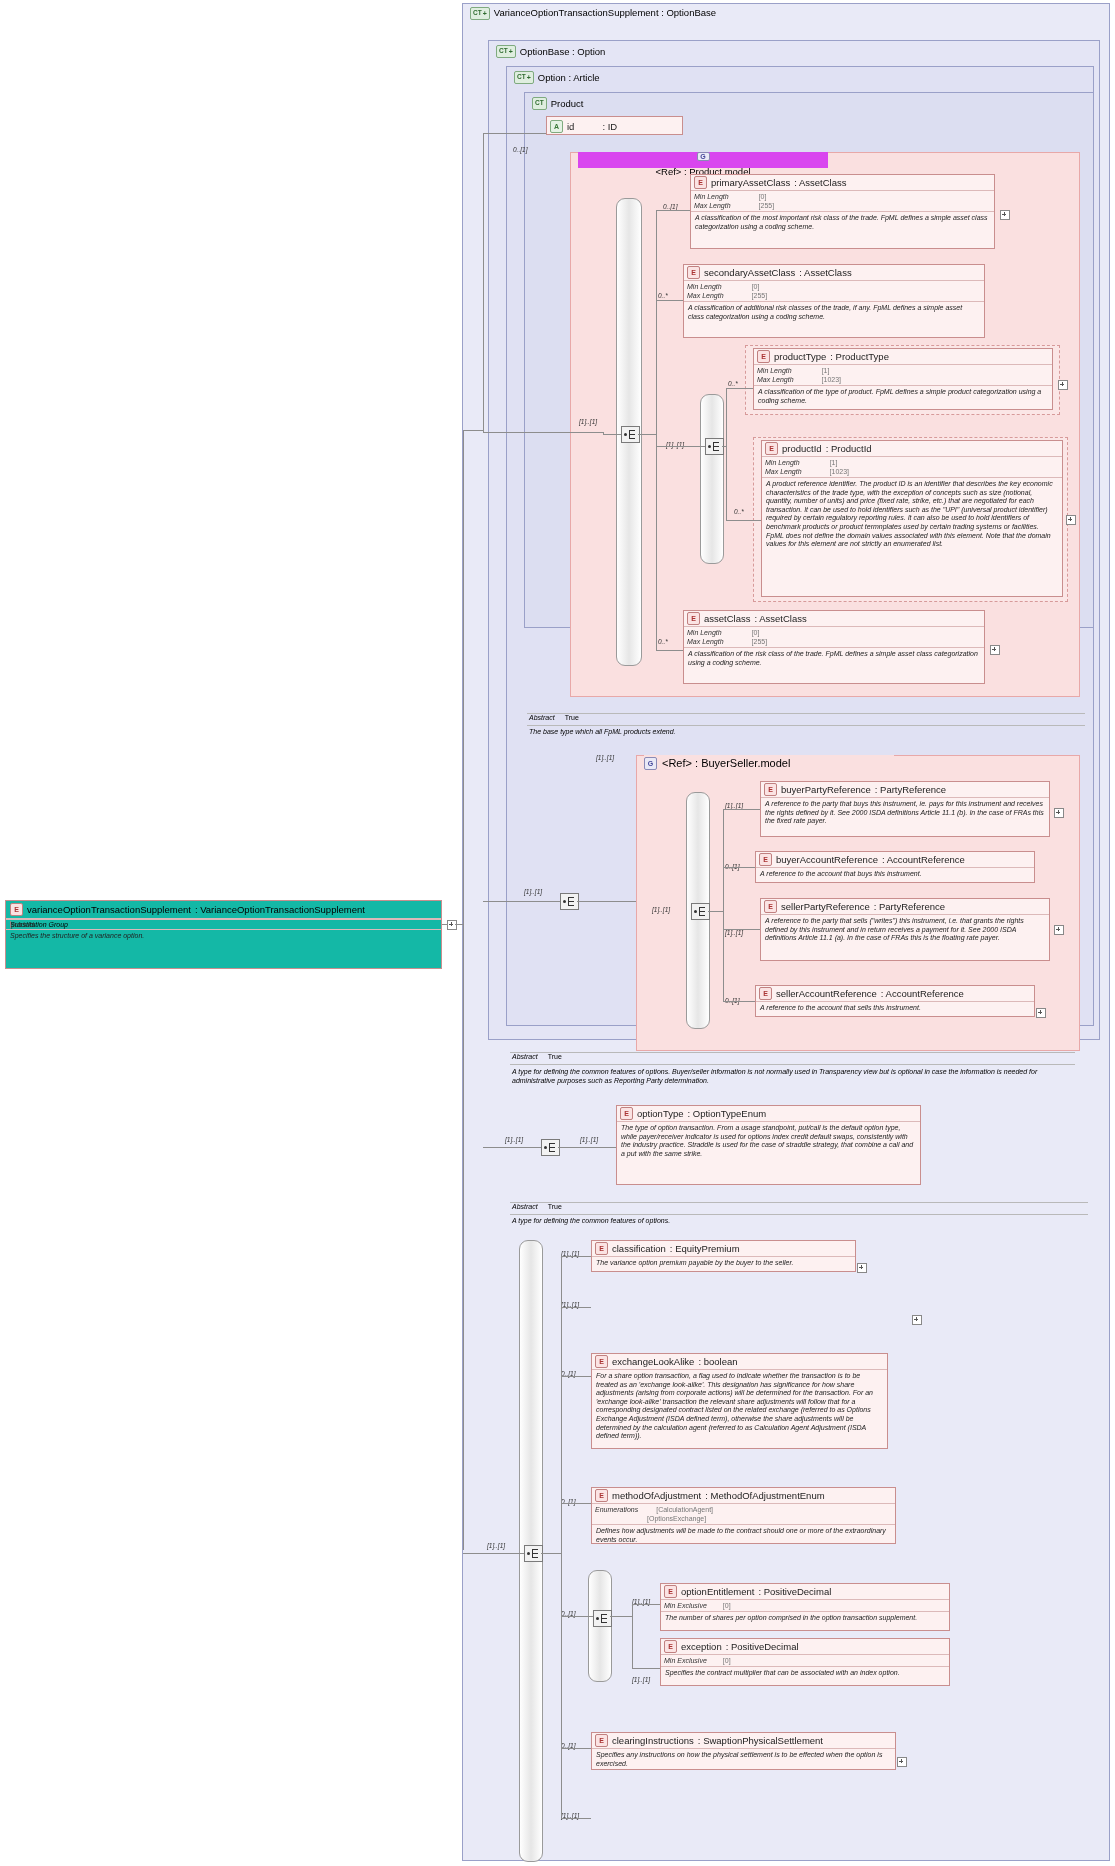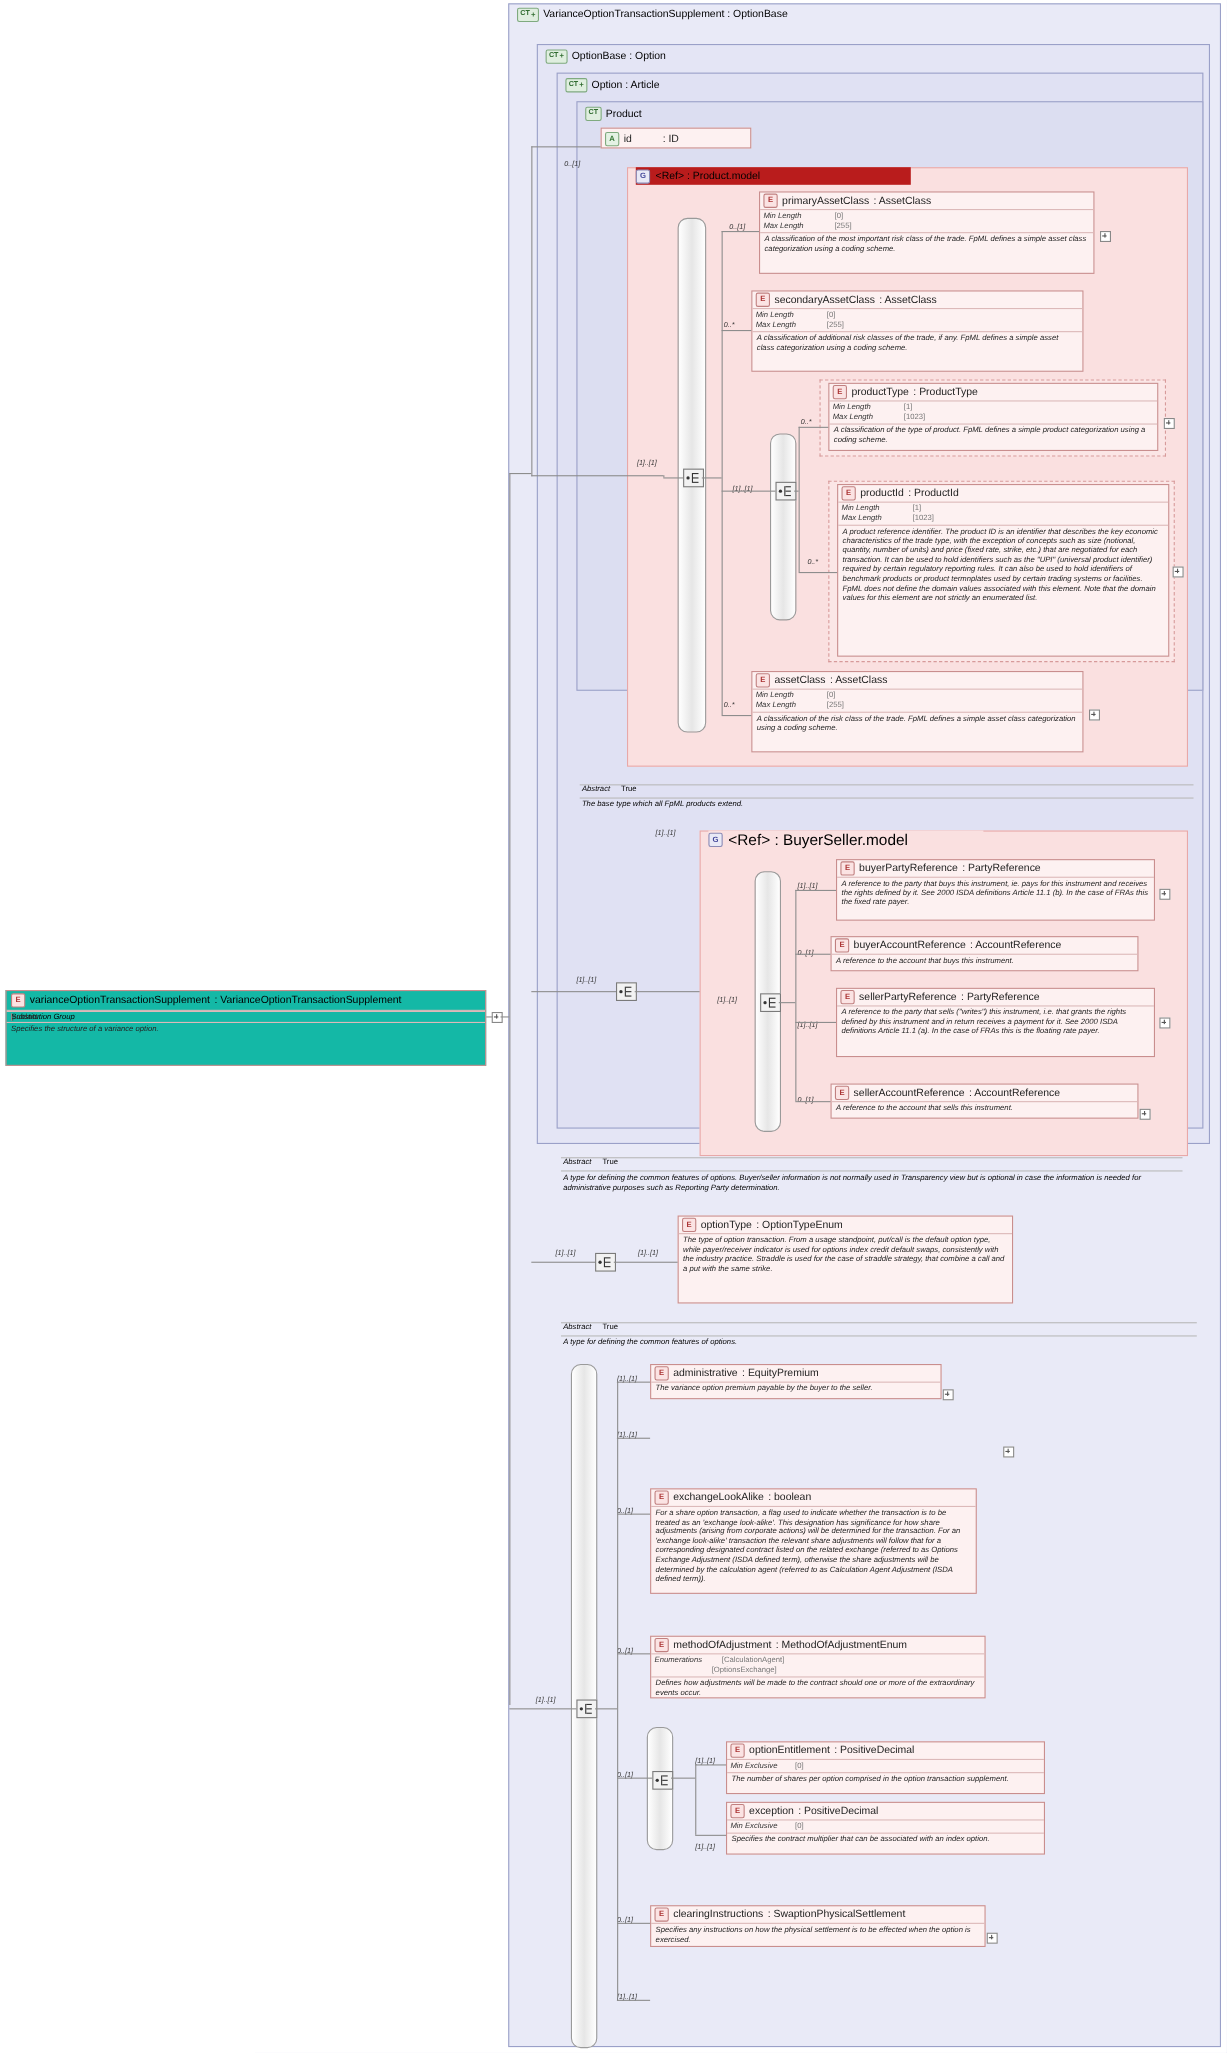--- a/index.html
+++ b/index.html
@@ -111,21 +111,21 @@
   <div class="abs node nb" style="left:546px;top:116px;width:137px;height:19px;">
     <div class="hdr" style="height:18px;border-bottom:none;">
       <span class="badge b-a">A</span>
       <span class="title">id</span>
       <span class="title" style="margin-left:24px;">: ID</span>
     </div>
   </div>
   <div class="card" style="left:513px;top:146px;">0..[1]</div>
 
   <div class="abs modelbox" style="left:570px;top:152px;width:510px;height:545px;"></div>
-  <div class="abs" style="left:578px;top:152px;width:250px;height:16px;display:flex;align-items:center;gap:5px;background:#b91c1c;">
+  <div class="abs" style="left:578px;top:152px;width:250px;height:16px;display:flex;align-items:center;gap:5px;background:#d946ef;flex-direction:column;">
     <span class="badge b-g">G</span>
     <span style="font-size:9.5px;">&lt;Ref&gt;   : Product.model</span>
   </div>
   <div class="card" style="left:579px;top:418px;">[1]..[1]</div>
 
   <div class="pill" style="left:616px;top:198px;width:24px;height:466px;"></div>
 
   <div class="pill" style="left:700px;top:394px;width:22px;height:168px;"></div>
 
   <div class="seq" style="left:621px;top:426px;">
@@ -255,21 +255,21 @@
     <span class="lbl">Abstract</span>
     <span class="val">True</span>
   </div>
   <div class="abs hr" style="left:527px;top:725px;width:558px;"></div>
   <div class="abs" style="left:529px;top:728px;width:540px;font-size:7px;font-style:italic;">The base type which all FpML products extend.</div>
 
   <div class="card" style="left:596px;top:754px;">[1]..[1]</div>
   <div class="abs modelbox" style="left:636px;top:755px;width:444px;height:296px;"></div>
   <div class="abs" style="left:644px;top:755px;width:250px;height:16px;display:flex;align-items:center;gap:5px;background:#fae0e0;">
     <span class="badge b-g">G</span>
-    <span style="font-size:14px;">&lt;Ref&gt;   : BuyerSeller.model</span>
+    <span style="font-size:11px;">&lt;Ref&gt;   : BuyerSeller.model</span>
   </div>
 
   <div class="pill" style="left:686px;top:792px;width:22px;height:235px;"></div>
   <div class="seq" style="left:560px;top:893px;">
     <span class="dot"></span>
     <span class="bar" style="left:7px;top:3px;width:1px;height:9px;"></span>
     <span class="bar" style="left:8px;top:3px;width:5px;height:1px;"></span>
     <span class="bar" style="left:8px;top:7px;width:5px;height:1px;"></span>
     <span class="bar" style="left:8px;top:11px;width:5px;height:1px;"></span>
   </div>
@@ -367,21 +367,21 @@
     <span class="bar" style="left:7px;top:3px;width:1px;height:9px;"></span>
     <span class="bar" style="left:8px;top:3px;width:5px;height:1px;"></span>
     <span class="bar" style="left:8px;top:7px;width:5px;height:1px;"></span>
     <span class="bar" style="left:8px;top:11px;width:5px;height:1px;"></span>
   </div>
   <div class="card" style="left:487px;top:1542px;">[1]..[1]</div>
 
   <div class="abs node" style="left:591px;top:1240px;width:265px;height:32px;">
     <div class="hdr">
       <span class="badge b-e">E</span>
-      <span class="title">administrative</span>
+      <span class="title">classification</span>
       <span class="title">: EquityPremium</span>
     </div>
     <div class="doc">The variance option premium payable by the buyer to the seller.</div>
   </div>
   <div class="card" style="left:561px;top:1250px;">[1]..[1]</div>
   <div class="exp" style="left:857px;top:1263px;"></div>
 
   <div class="card" style="left:561px;top:1301px;">[1]..[1]</div>
   <div class="exp" style="left:912px;top:1315px;"></div>
 

